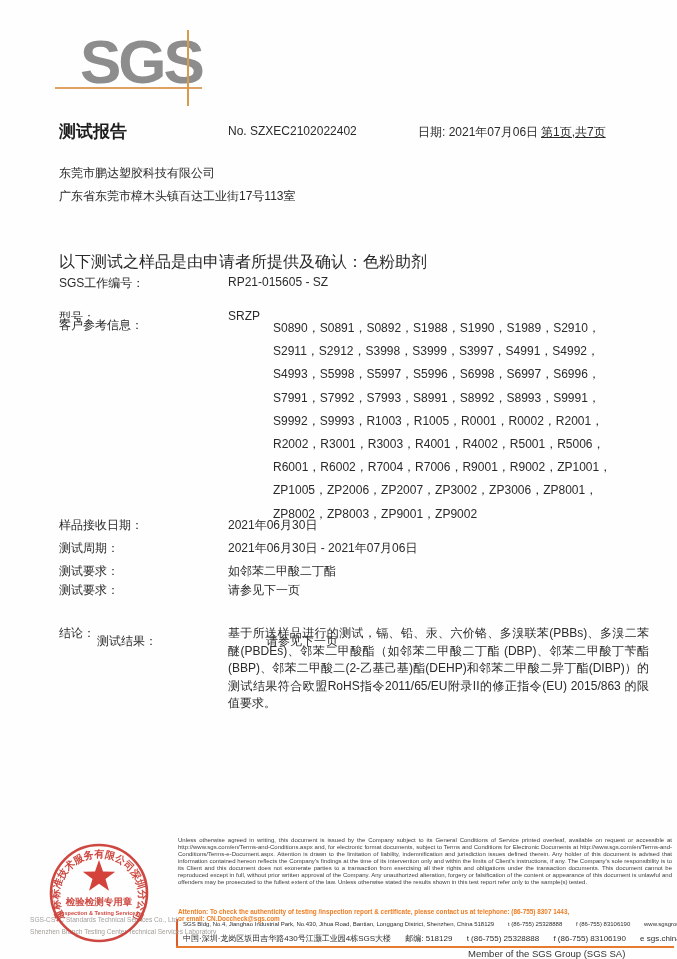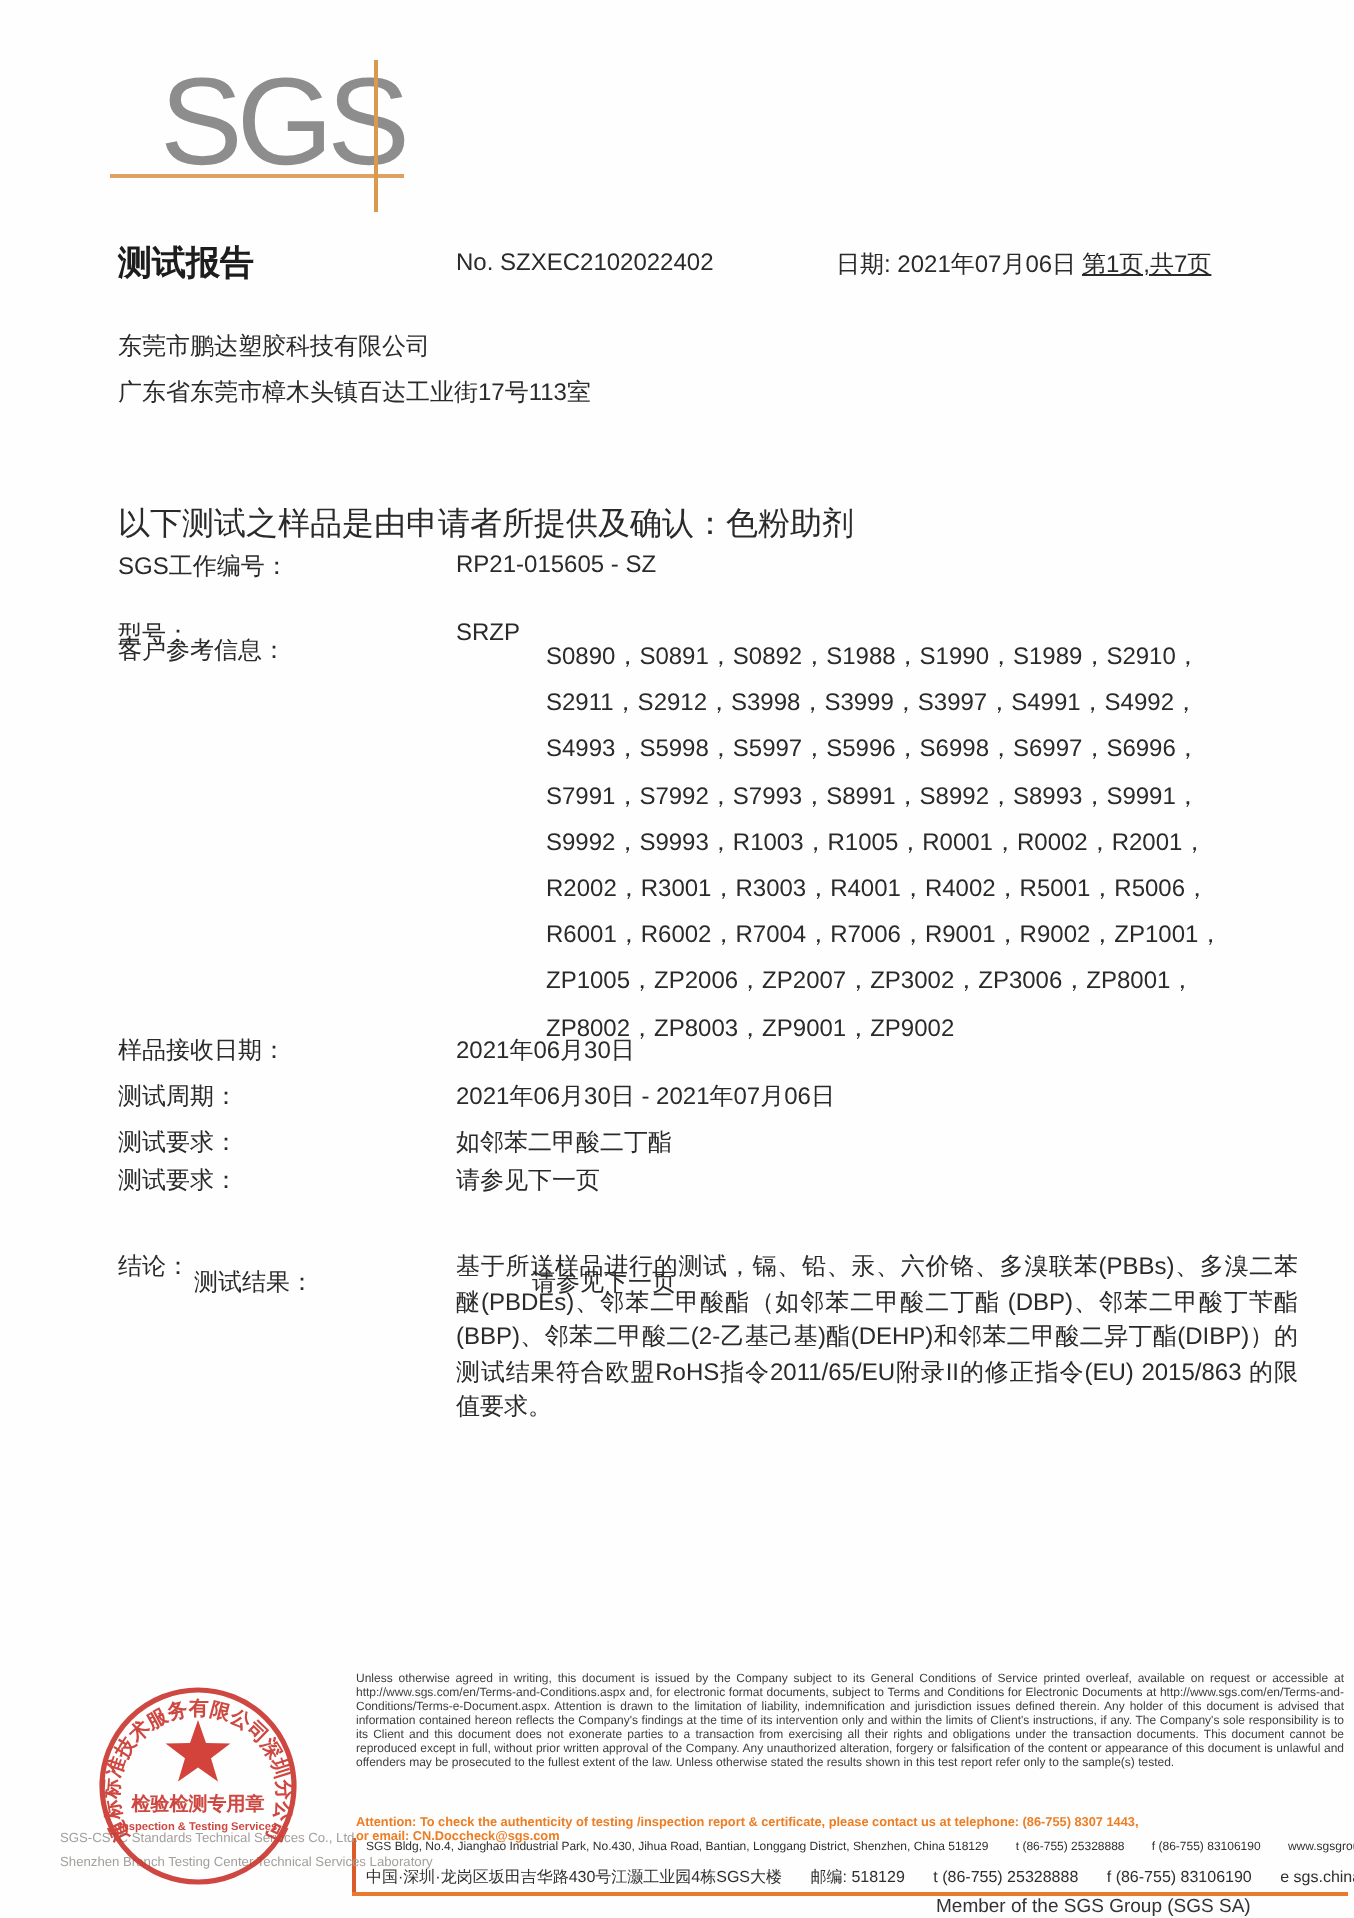--- a/index.html
+++ b/index.html
@@ -1,21 +1,21 @@
 <!DOCTYPE html>
 <html><head>
 <meta charset="utf-8">
 <style>
   html,body{margin:0;padding:0;}
   body{width:677px;height:959px;background:#ffffff;overflow:hidden;
        font-family:"Liberation Sans","DejaVu Sans",sans-serif;color:#2a2a2a;}
   .page{position:relative;width:677px;height:959px;background:#fefefe;}
 
   
-  .logo-text{position:absolute;left:80px;top:31px;font-size:62px;font-weight:400;
+  .logo-text{position:absolute;left:80px;top:31px;font-size:62px;font-weight:700;
              color:#8d8d8d;letter-spacing:-3px;line-height:1;}
   .logo-hline{position:absolute;left:55px;top:87px;width:147px;height:2px;background:#dda261;}
   .logo-vline{position:absolute;left:187px;top:30px;width:2px;height:76px;background:#d99a4e;}
 
   .title-row{position:absolute;left:0;top:120px;width:677px;height:22px;}
   .doc-title{position:absolute;left:59px;top:0;font-size:17px;font-weight:700;color:#1d1d1d;}
   .report-no{position:absolute;left:228px;top:4px;font-size:12px;}
   .report-date{position:absolute;left:418px;top:4px;font-size:12px;}
   .report-page{position:absolute;left:541px;top:4px;font-size:12px;text-decoration:underline;}
 

